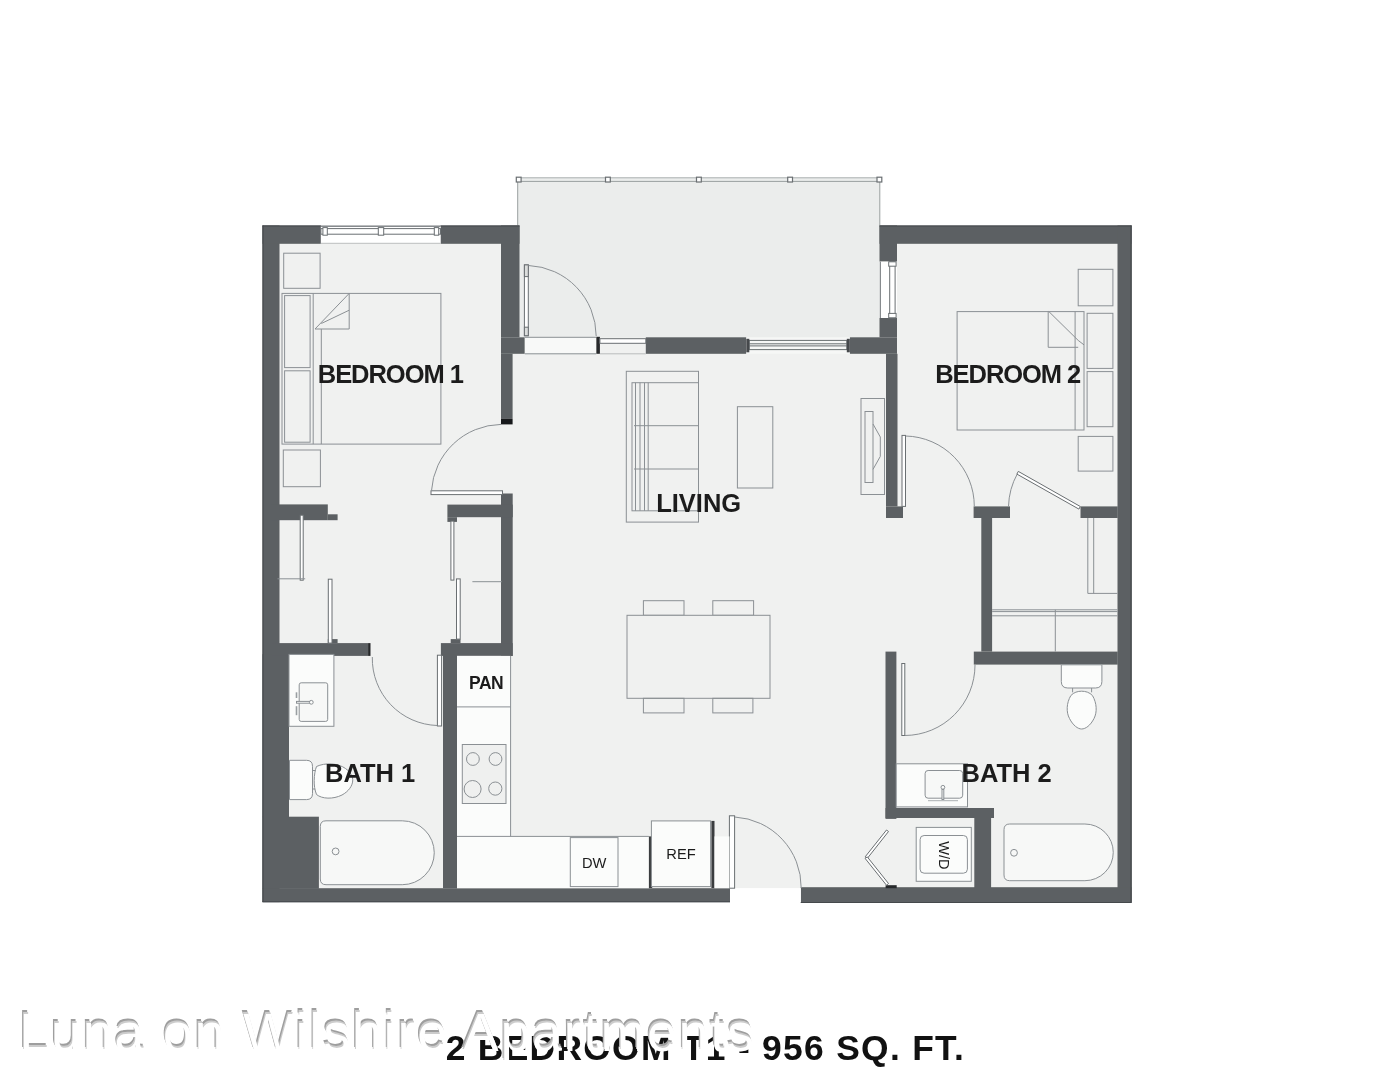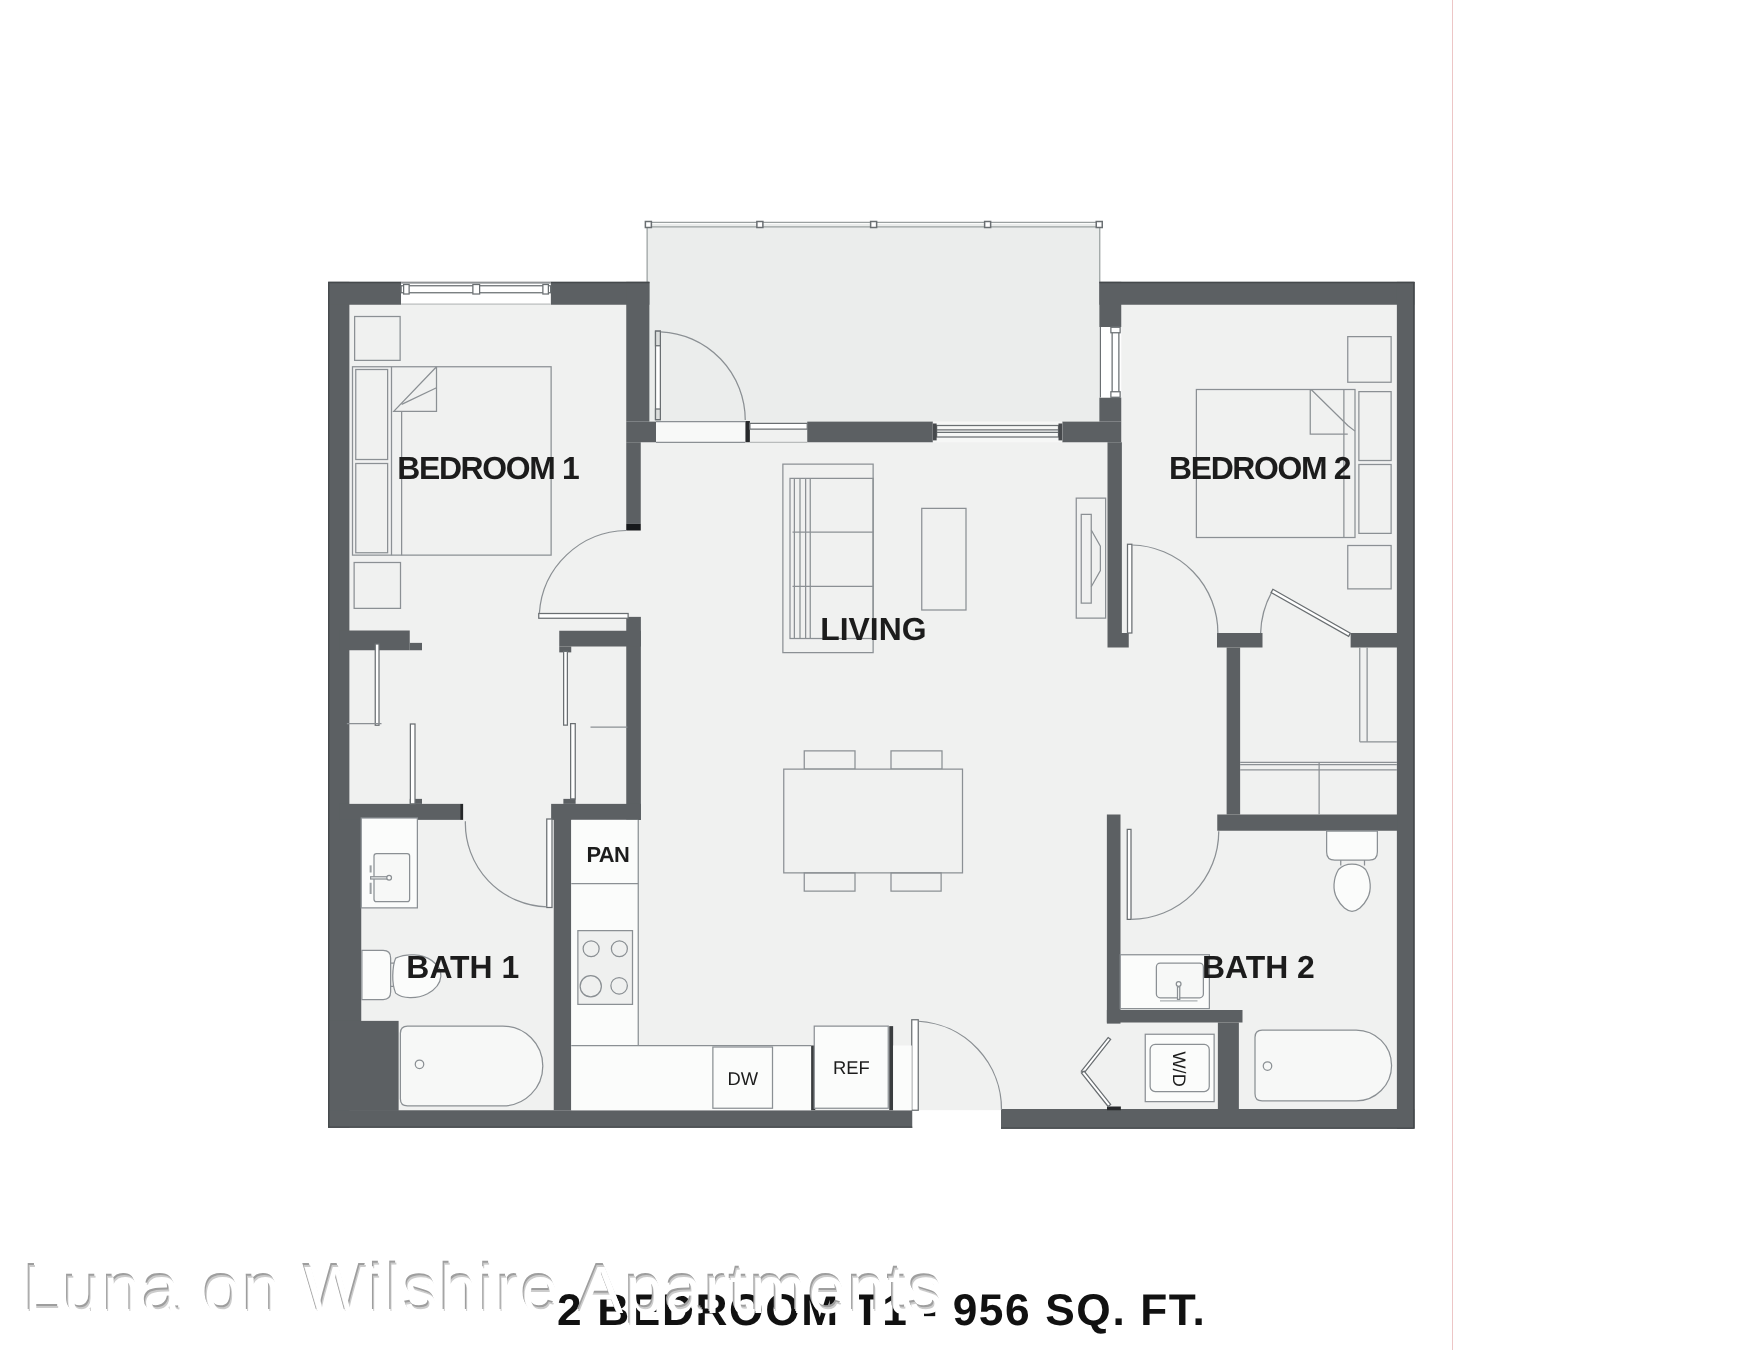--- a/index.html
+++ b/index.html
@@ -1,16 +1,16 @@
 <!DOCTYPE html>
 <html><head>
 <meta charset="utf-8">
 <style>
   html,body{margin:0;padding:0;background:#ffffff;}
-  .page{position:relative;width:1162px;height:1080px;background:#b91c1c;overflow:hidden;filter:opacity(0.999);
+  .page{position:relative;width:1162px;height:1080px;background:#84cc16;overflow:hidden;filter:opacity(0.999);
         font-family:"Liberation Sans", sans-serif;}
   svg{position:absolute;left:0;top:0;}
   text{font-family:"Liberation Sans", sans-serif;-webkit-font-smoothing:antialiased;}
 
 </style>
 </head>
 <body>
 <div class="page">
 <svg width="1398" height="1080" viewBox="0 0 1398 1080">
 

